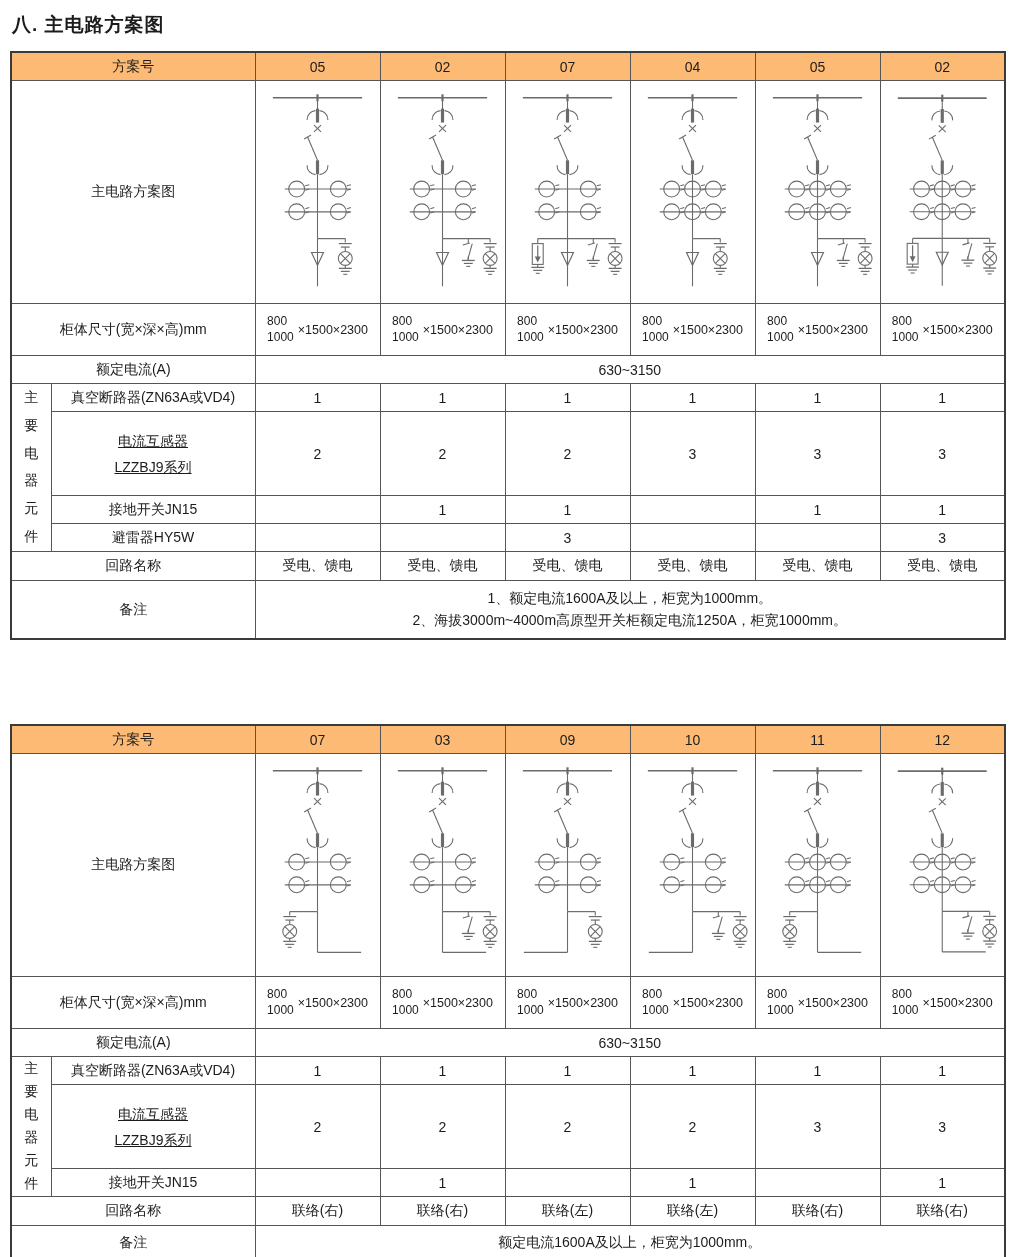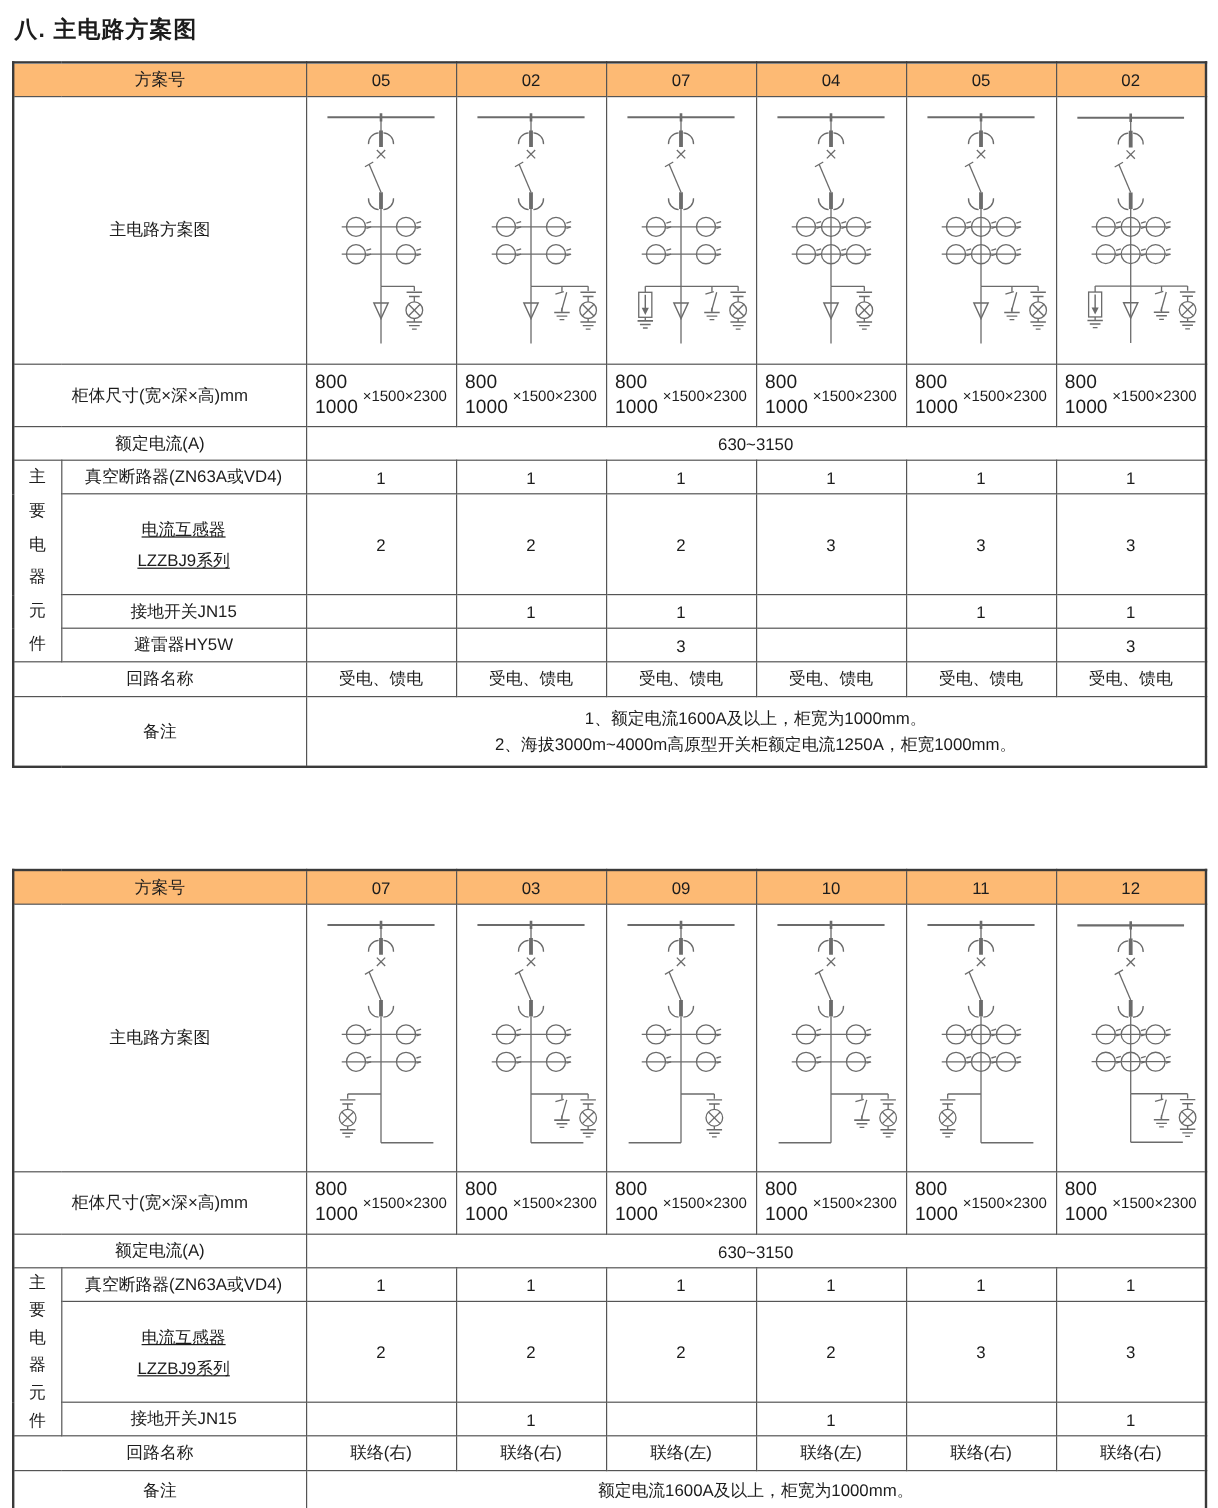--- a/index.html
+++ b/index.html
@@ -39,21 +39,21 @@
   
   td.lbl-left{text-align:left;padding-left:8px;}
   td.group-cell{padding:0;}
   .vgroup{
     display:flex;flex-direction:column;justify-content:space-around;
     align-items:center;height:100%;min-height:160px;font-size:14px;
   }
   #table2 .vgroup{min-height:130px;}
   .ct-lbl div{line-height:26px;text-decoration:underline;}
   .dim{display:flex;align-items:center;justify-content:center;gap:4px;}
-  .dim .stack{display:flex;flex-direction:column;line-height:1.3;font-size:16px;text-align:left;}
+  .dim .stack{display:flex;flex-direction:column;line-height:1.3;font-size:12px;text-align:left;}
   .dim .suffix{font-size:12.5px;}
   .remarks{
     text-align:left;padding-left:16px;font-size:14px;line-height:1.55;
   }
   .diag-wrap{display:flex;justify-content:center;align-items:flex-start;height:100%;}
   svg.circuit{display:block;}
 </style>
 </head>
 <body>
 

